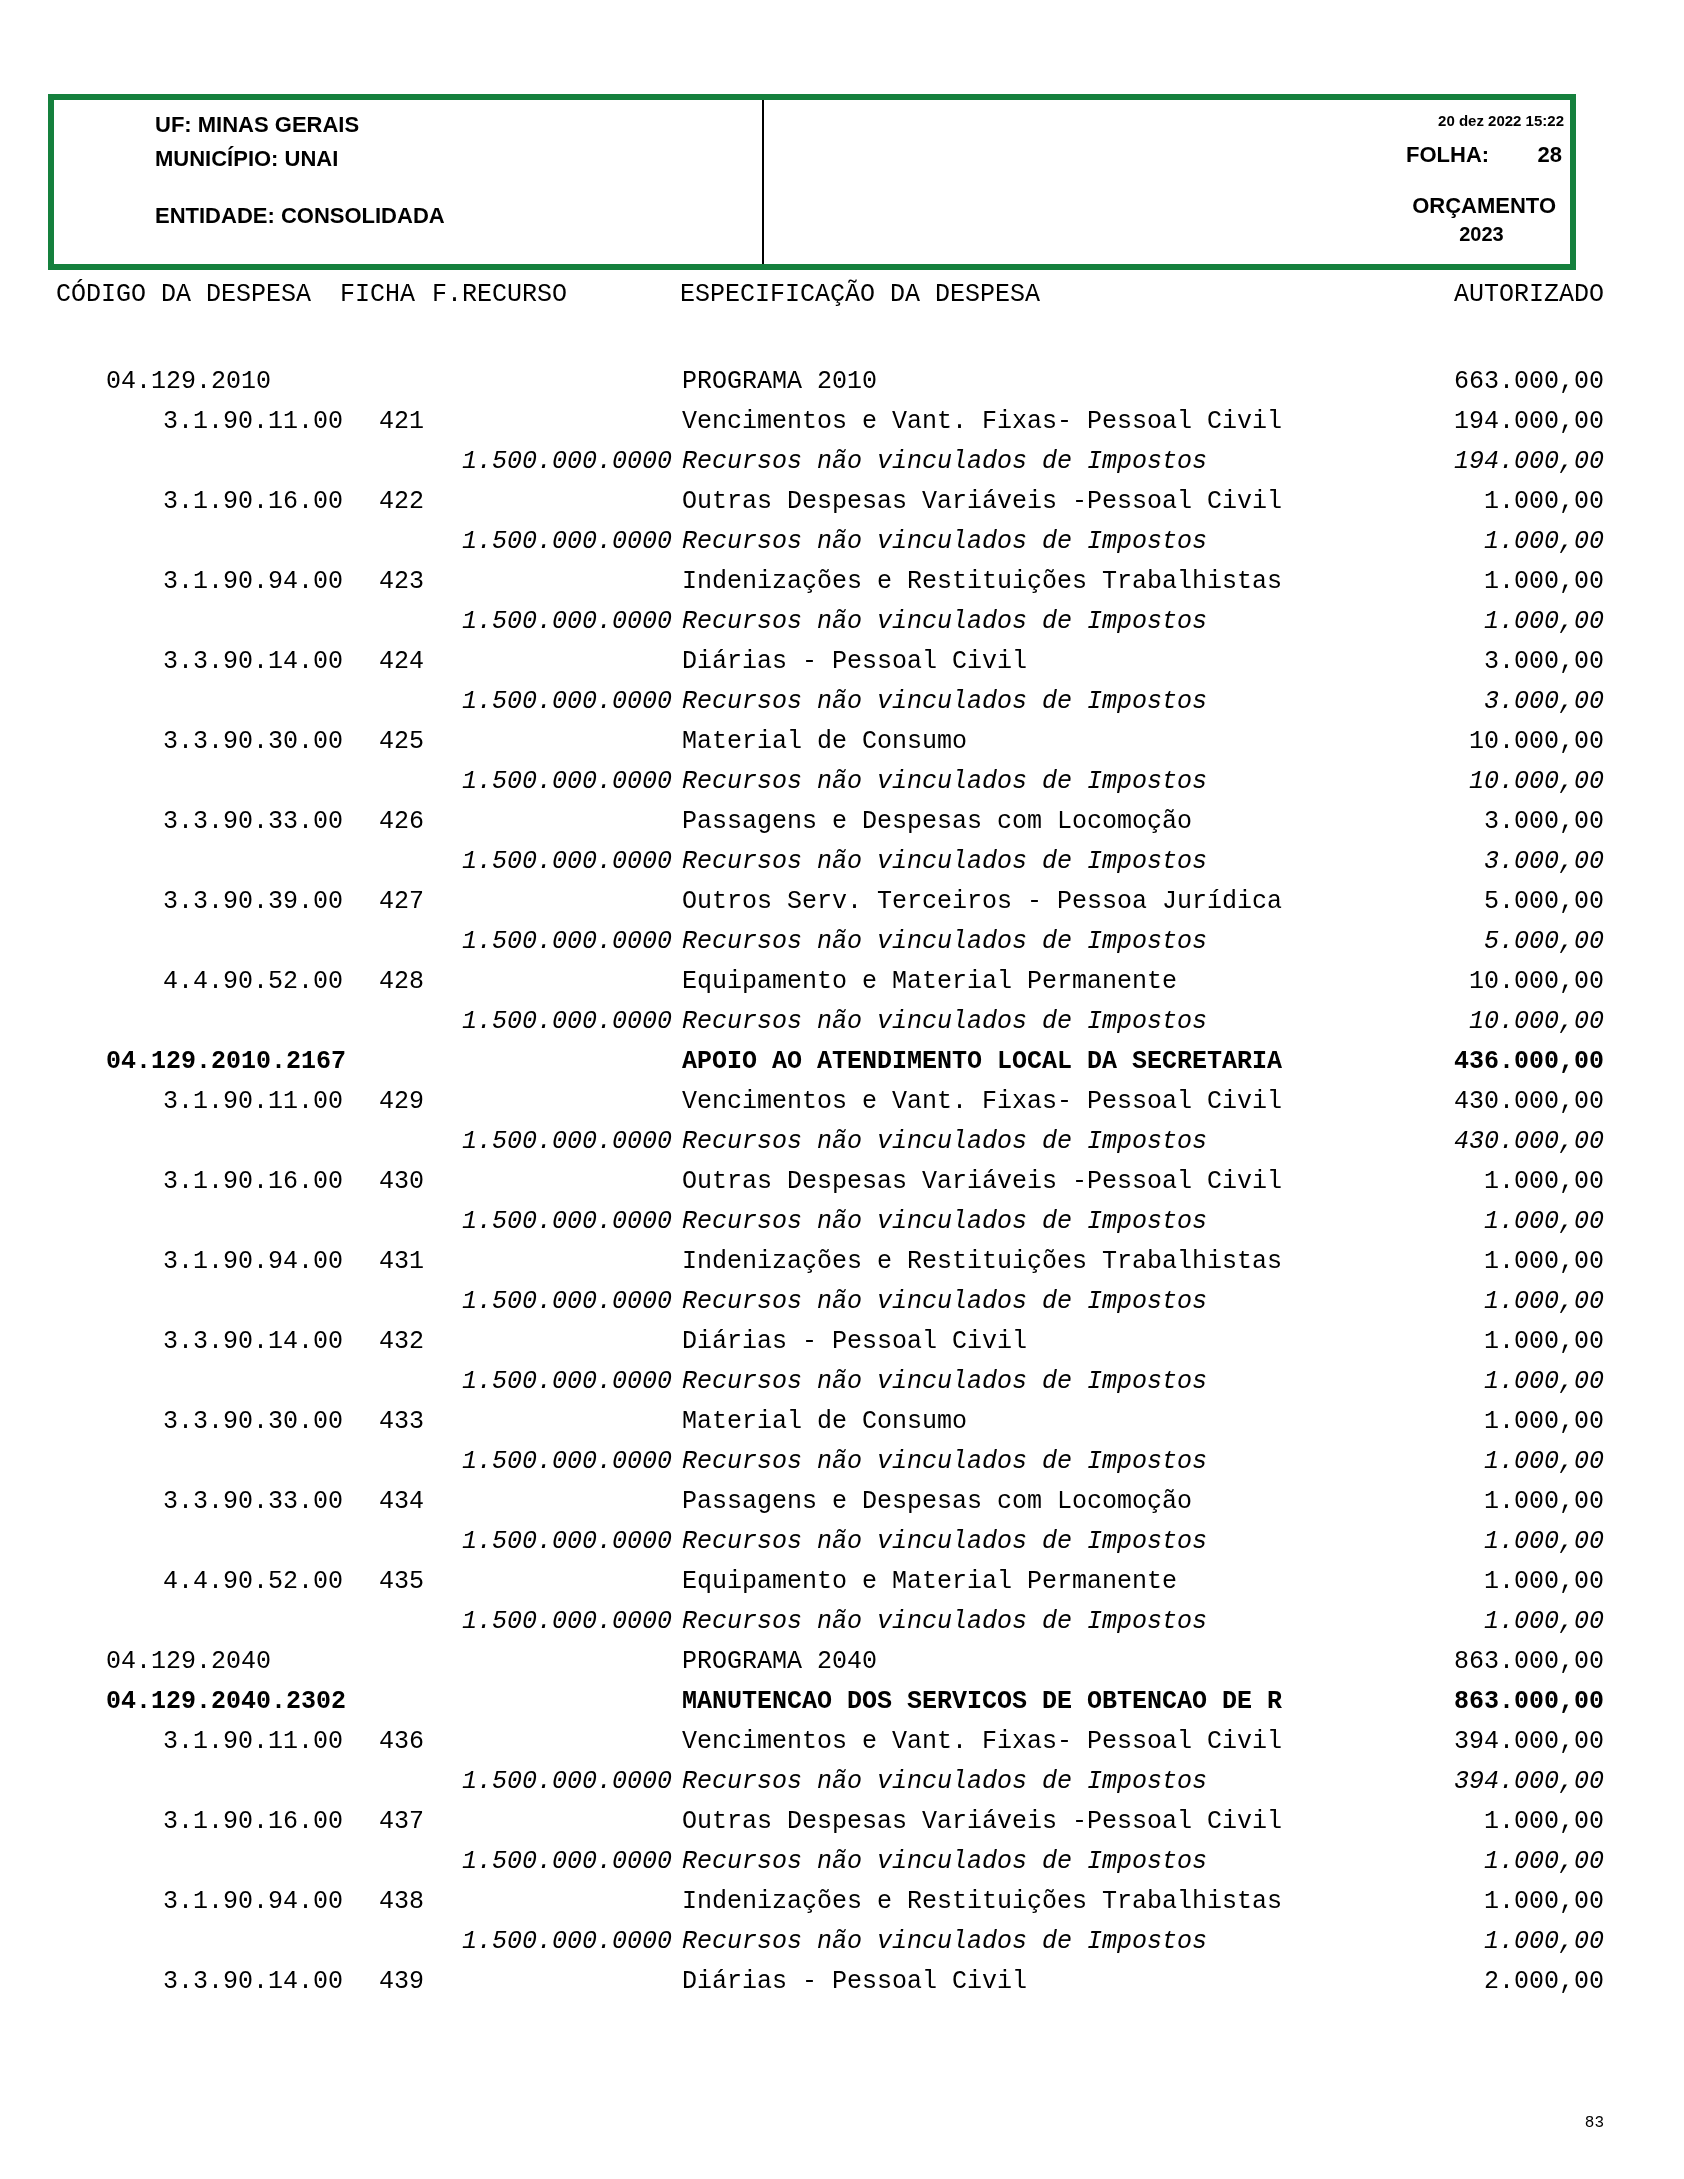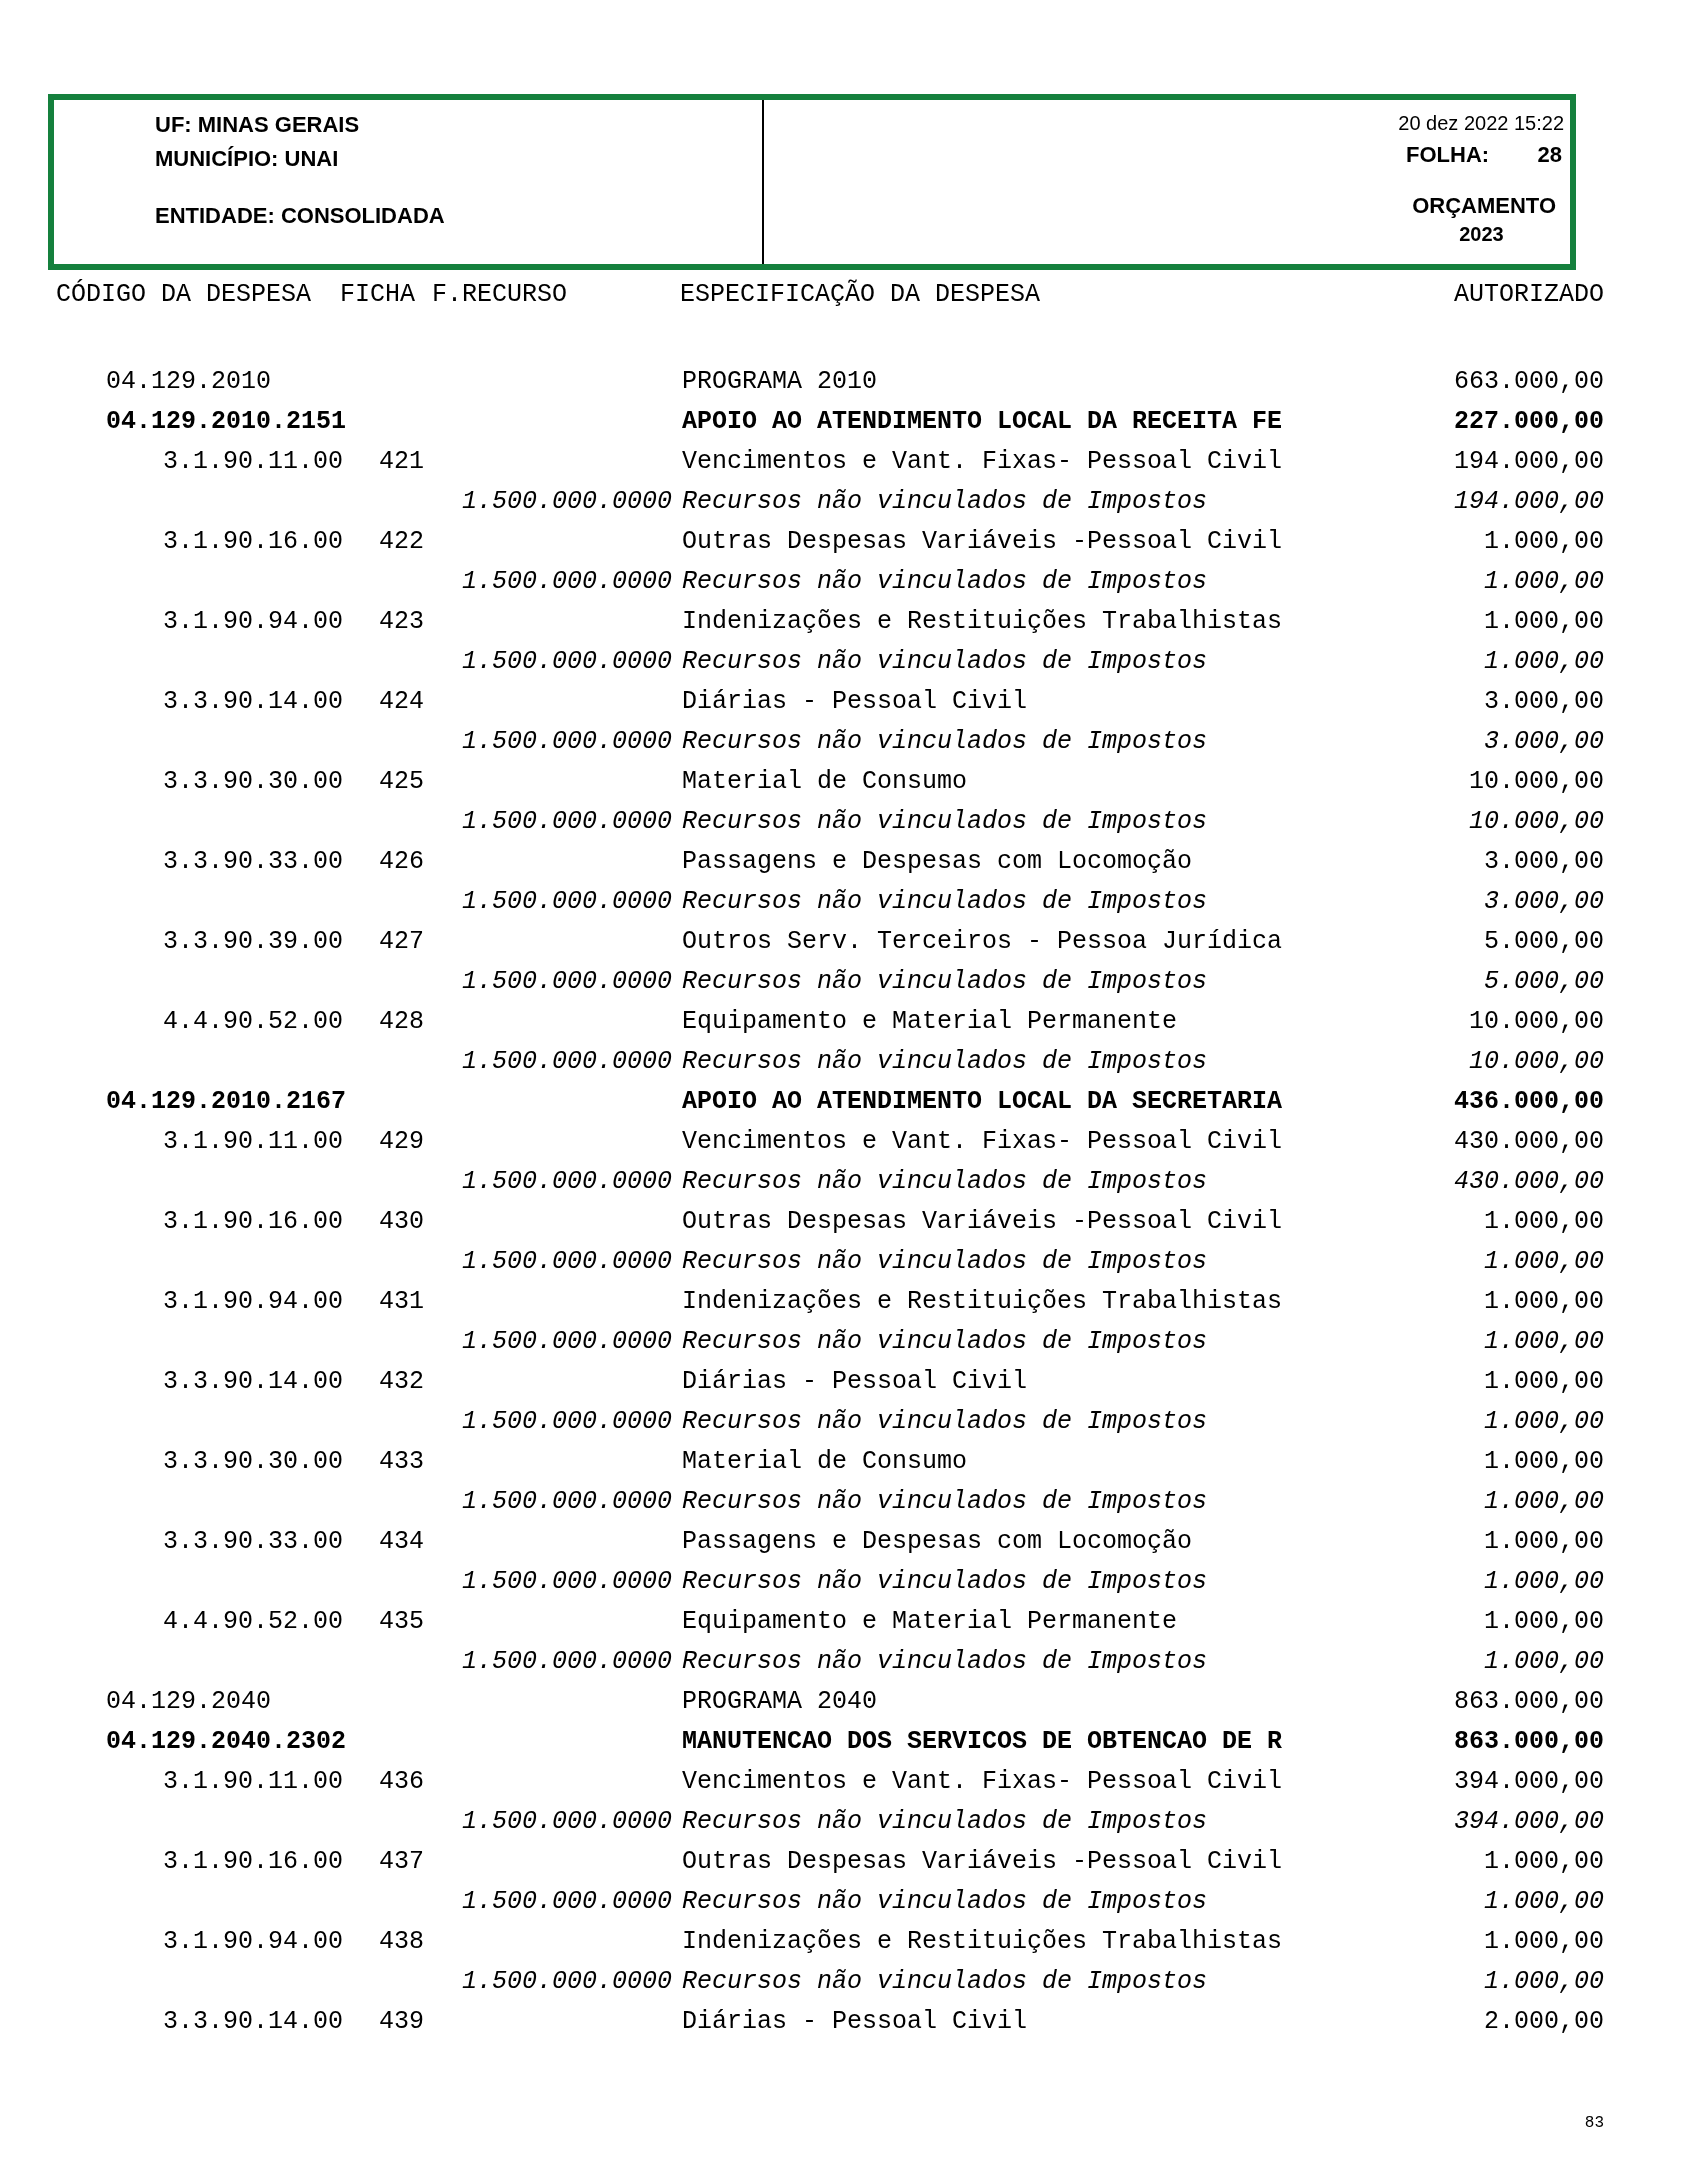--- a/index.html
+++ b/index.html
@@ -21,21 +21,21 @@
   .hb-uf{top:12px;}
   .hb-mun{top:46px;}
   .hb-ent{top:103px;}
   .report-title{
     position:absolute;left:770px;top:57px;
     font-family:"Liberation Sans", sans-serif;font-size:27px;letter-spacing:0.5px;
     white-space:nowrap;
   }
   .hb-date{
     position:absolute;top:12px;right:6px;
-    font-family:"Liberation Sans", sans-serif;font-weight:normal;font-size:20px;
+    font-family:"Liberation Sans", sans-serif;font-weight:bold;font-size:15px;
     white-space:nowrap;
   }
   .hb-folha{
     position:absolute;top:42px;right:8px;width:156px;
     display:flex;justify-content:space-between;
     font-family:"Liberation Sans", sans-serif;font-weight:bold;font-size:22px;
   }
   .hb-orc{
     position:absolute;top:93px;right:14px;width:149px;text-align:right;
     font-family:"Liberation Sans", sans-serif;font-weight:bold;font-size:22px;
@@ -90,27 +90,20 @@
 <div class="ch ch-autorizado">AUTORIZADO</div>
 
 <div class="rows">
   <div class="t-row row-program">
       <span class="cell-code">04.129.2010</span>
       <span class="cell-ficha"></span>
       <span class="cell-rescode"></span>
       <span class="cell-spec">PROGRAMA 2010</span>
       <span class="cell-value">663.000,00</span>
     </div>
-    <div class="t-row row-action">
-      <span class="cell-code">04.129.2010.2151</span>
-      <span class="cell-ficha"></span>
-      <span class="cell-rescode"></span>
-      <span class="cell-spec">APOIO AO ATENDIMENTO LOCAL DA RECEITA FE</span>
-      <span class="cell-value">227.000,00</span>
-    </div>
     <div class="t-row row-expense">
       <span class="cell-code">3.1.90.11.00</span>
       <span class="cell-ficha">421</span>
       <span class="cell-rescode"></span>
       <span class="cell-spec">Vencimentos e Vant. Fixas- Pessoal Civil</span>
       <span class="cell-value">194.000,00</span>
     </div>
     <div class="t-row row-resource">
       <span class="cell-code"></span>
       <span class="cell-ficha"></span>

